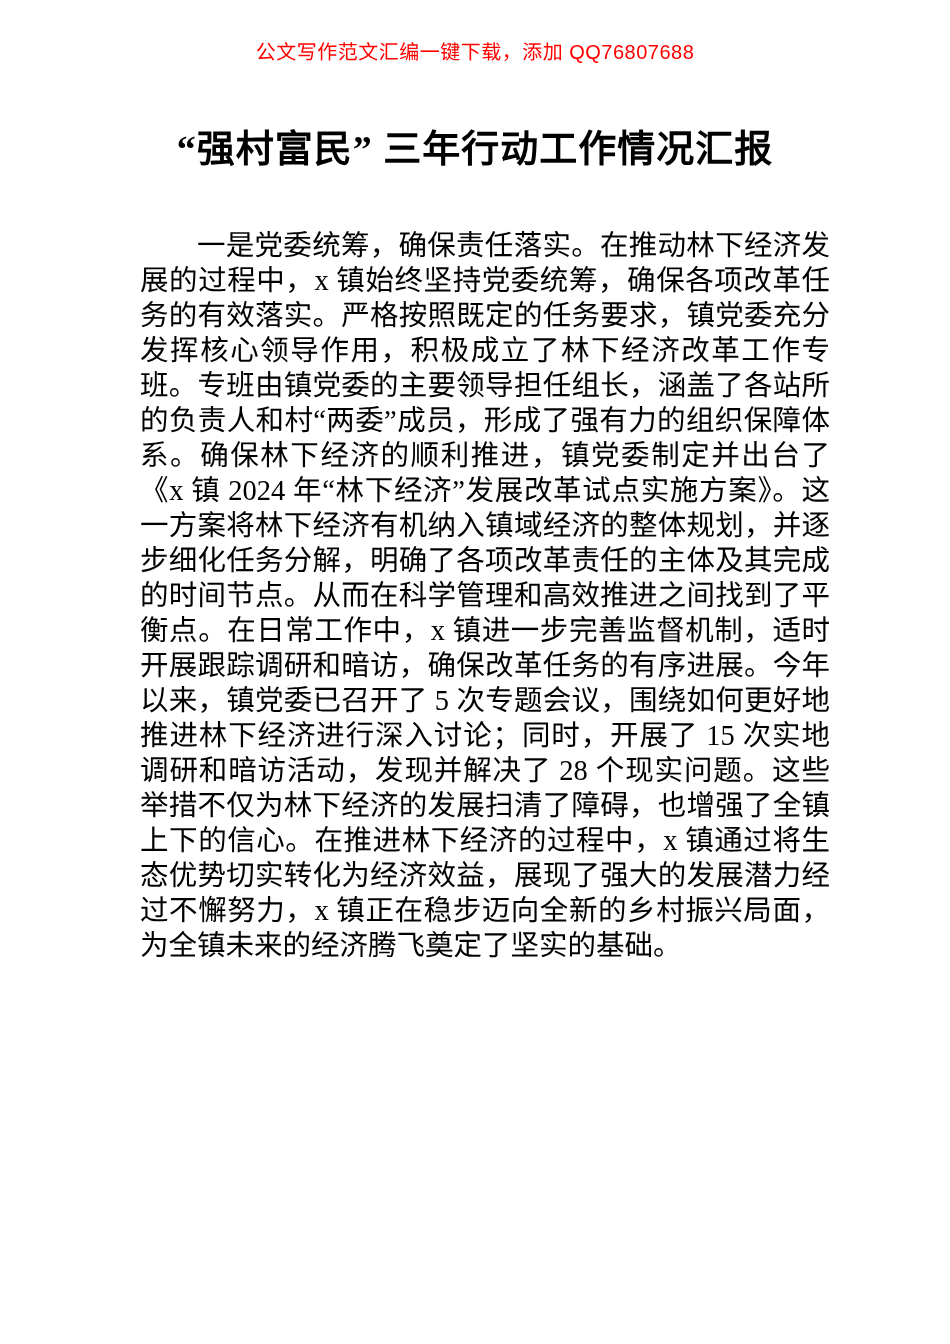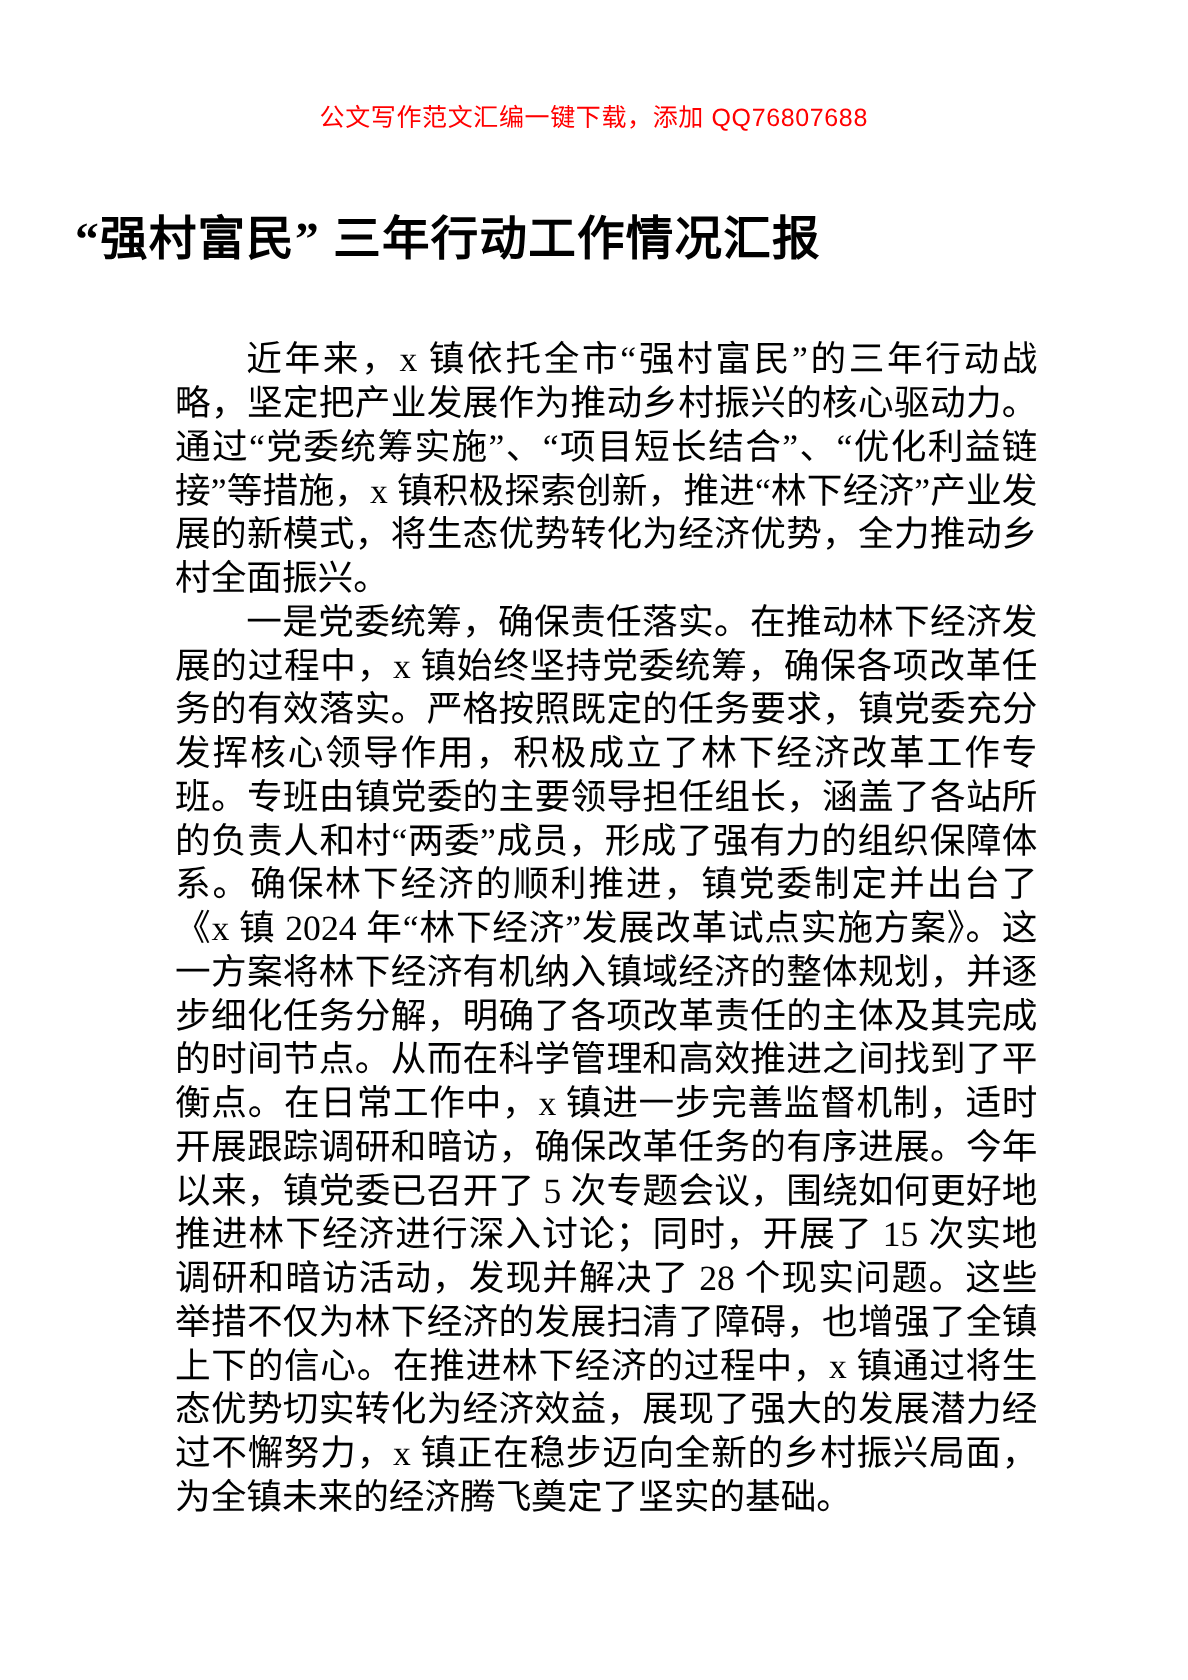--- a/index.html
+++ b/index.html
@@ -11,32 +11,32 @@
   .page {
     position: relative;
     width: 950px;
     height: 1344px;
     margin: 0 auto;
     background: #ffffff;
     overflow: hidden;
     box-sizing: border-box;
   }
   .notice {
-    padding-top: 83px;
+    padding-top: 40px;
     text-align: center;
     font-family: "Liberation Sans", "DejaVu Sans", sans-serif;
     font-size: 20px;
     line-height: 24px;
     color: #ff0000;
     font-weight: 400;
     letter-spacing: 0.5px;
   }
   .doc-title {
     margin: 60px 60px 0 60px;
-    text-align: left;
+    text-align: center;
     font-family: "Liberation Serif", "DejaVu Serif", serif;
     font-size: 38px;
     line-height: 50px;
     font-weight: bold;
     color: #000000;
     letter-spacing: 1px;
   }
   .content {
     margin: 54px 120px 0 140px;
     width: 690px;
@@ -56,17 +56,16 @@
 </head>
 <body>
 
 <div class="page">
 
   <div class="notice">公文写作范文汇编一键下载，添加 QQ76807688</div>
 
   <h1 class="doc-title">“强村富民” 三年行动工作情况汇报</h1>
 
   <div class="content">
-    <p>近年来，x 镇依托全市“强村富民”的三年行动战略，坚定把产业发展作为推动乡村振兴的核心驱动力。通过“党委统筹实施”、“项目短长结合”、“优化利益链接”等措施，x 镇积极探索创新，推进“林下经济”产业发展的新模式，将生态优势转化为经济优势，全力推动乡村全面振兴。</p>
     <p>一是党委统筹，确保责任落实。在推动林下经济发展的过程中，x 镇始终坚持党委统筹，确保各项改革任务的有效落实。严格按照既定的任务要求，镇党委充分发挥核心领导作用，积极成立了林下经济改革工作专班。专班由镇党委的主要领导担任组长，涵盖了各站所的负责人和村“两委”成员，形成了强有力的组织保障体系。确保林下经济的顺利推进，镇党委制定并出台了《x 镇 2024 年“林下经济”发展改革试点实施方案》。这一方案将林下经济有机纳入镇域经济的整体规划，并逐步细化任务分解，明确了各项改革责任的主体及其完成的时间节点。从而在科学管理和高效推进之间找到了平衡点。在日常工作中，x 镇进一步完善监督机制，适时开展跟踪调研和暗访，确保改革任务的有序进展。今年以来，镇党委已召开了 5 次专题会议，围绕如何更好地推进林下经济进行深入讨论；同时，开展了 15 次实地调研和暗访活动，发现并解决了 28 个现实问题。这些举措不仅为林下经济的发展扫清了障碍，也增强了全镇上下的信心。在推进林下经济的过程中，x 镇通过将生态优势切实转化为经济效益，展现了强大的发展潜力经过不懈努力，x 镇正在稳步迈向全新的乡村振兴局面，为全镇未来的经济腾飞奠定了坚实的基础。</p>
   </div>
 
 </div>
 
 </body></html>

